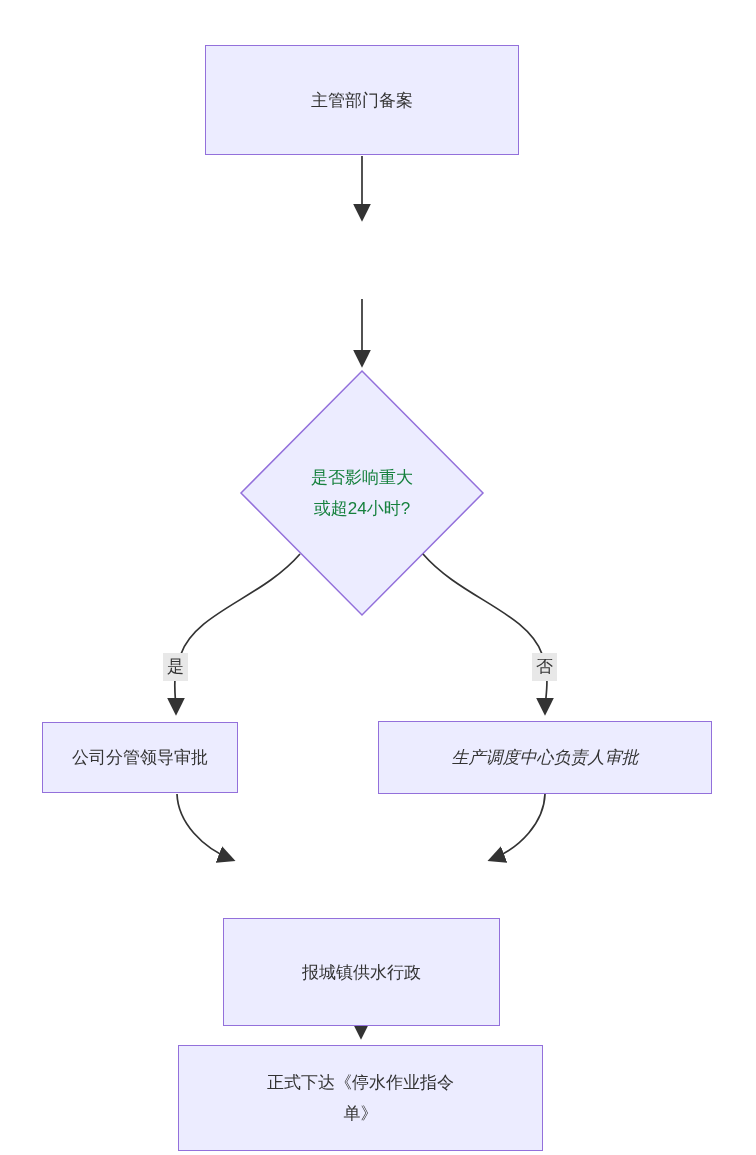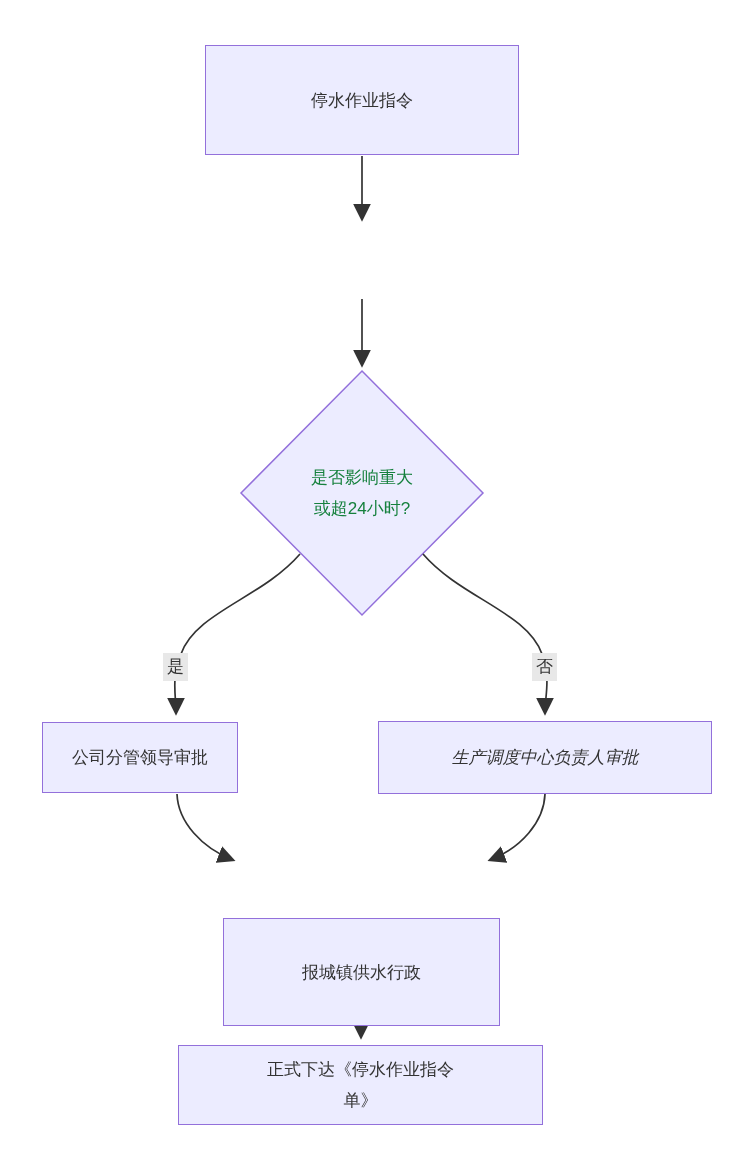--- a/index.html
+++ b/index.html
@@ -29,21 +29,21 @@
     text-align: center;
     font-size: 17px;
     line-height: 31px;
     color: #333333;
   }
   .node-submit        { left: 205px; top:   45px; width: 314px; height: 110px; }
   .node-initial       { left: 228px; top:  225px; width: 265px; height:  73px; }
   .node-leader        { left:  42px; top:  722px; width: 196px; height:  71px; }
   .node-center-head   { left: 378px; top:  721px; width: 334px; height:  73px; font-style: italic; }
   .node-report        { left: 223px; top:  918px; width: 277px; height: 108px; }
-  .node-issue         { left: 178px; top: 1045px; width: 365px; height: 80px; }
+  .node-issue         { left: 178px; top: 1045px; width: 365px; height: 106px; }
   .decision-text {
     position: absolute;
     left: 242px; top: 433px;
     width: 240px; height: 120px;
     display: flex;
     flex-direction: column;
     align-items: center;
     justify-content: center;
     text-align: center;
     font-size: 17px;
@@ -84,21 +84,21 @@
     <path d="M423,554 C461,598 527,612 542,654 C551,680 545,694 545,713" fill="none" stroke="#333333" stroke-width="1.7" marker-end="url(#arrowhead)"></path>
 
     <path d="M177,794 C178,822 202,848 233,860" fill="none" stroke="#333333" stroke-width="1.7" marker-end="url(#arrowhead)"></path>
 
     <path d="M545,794 C544,822 521,848 490,860" fill="none" stroke="#333333" stroke-width="1.7" marker-end="url(#arrowhead)"></path>
 
     <path d="M361,976 L361,1037" fill="none" stroke="#333333" stroke-width="1.7" marker-end="url(#arrowhead)"></path>
   </svg>
 
   <div class="node node-submit">
-    <div>停水作业指令</div>
+    <div>主管部门备案</div>
   </div>
 
 
   <div class="decision-text">
     <div>是否影响重大</div>
     <div>或超24小时?</div>
   </div>
 
   <div class="edge-label edge-label-yes">是</div>
   <div class="edge-label edge-label-no">否</div>

